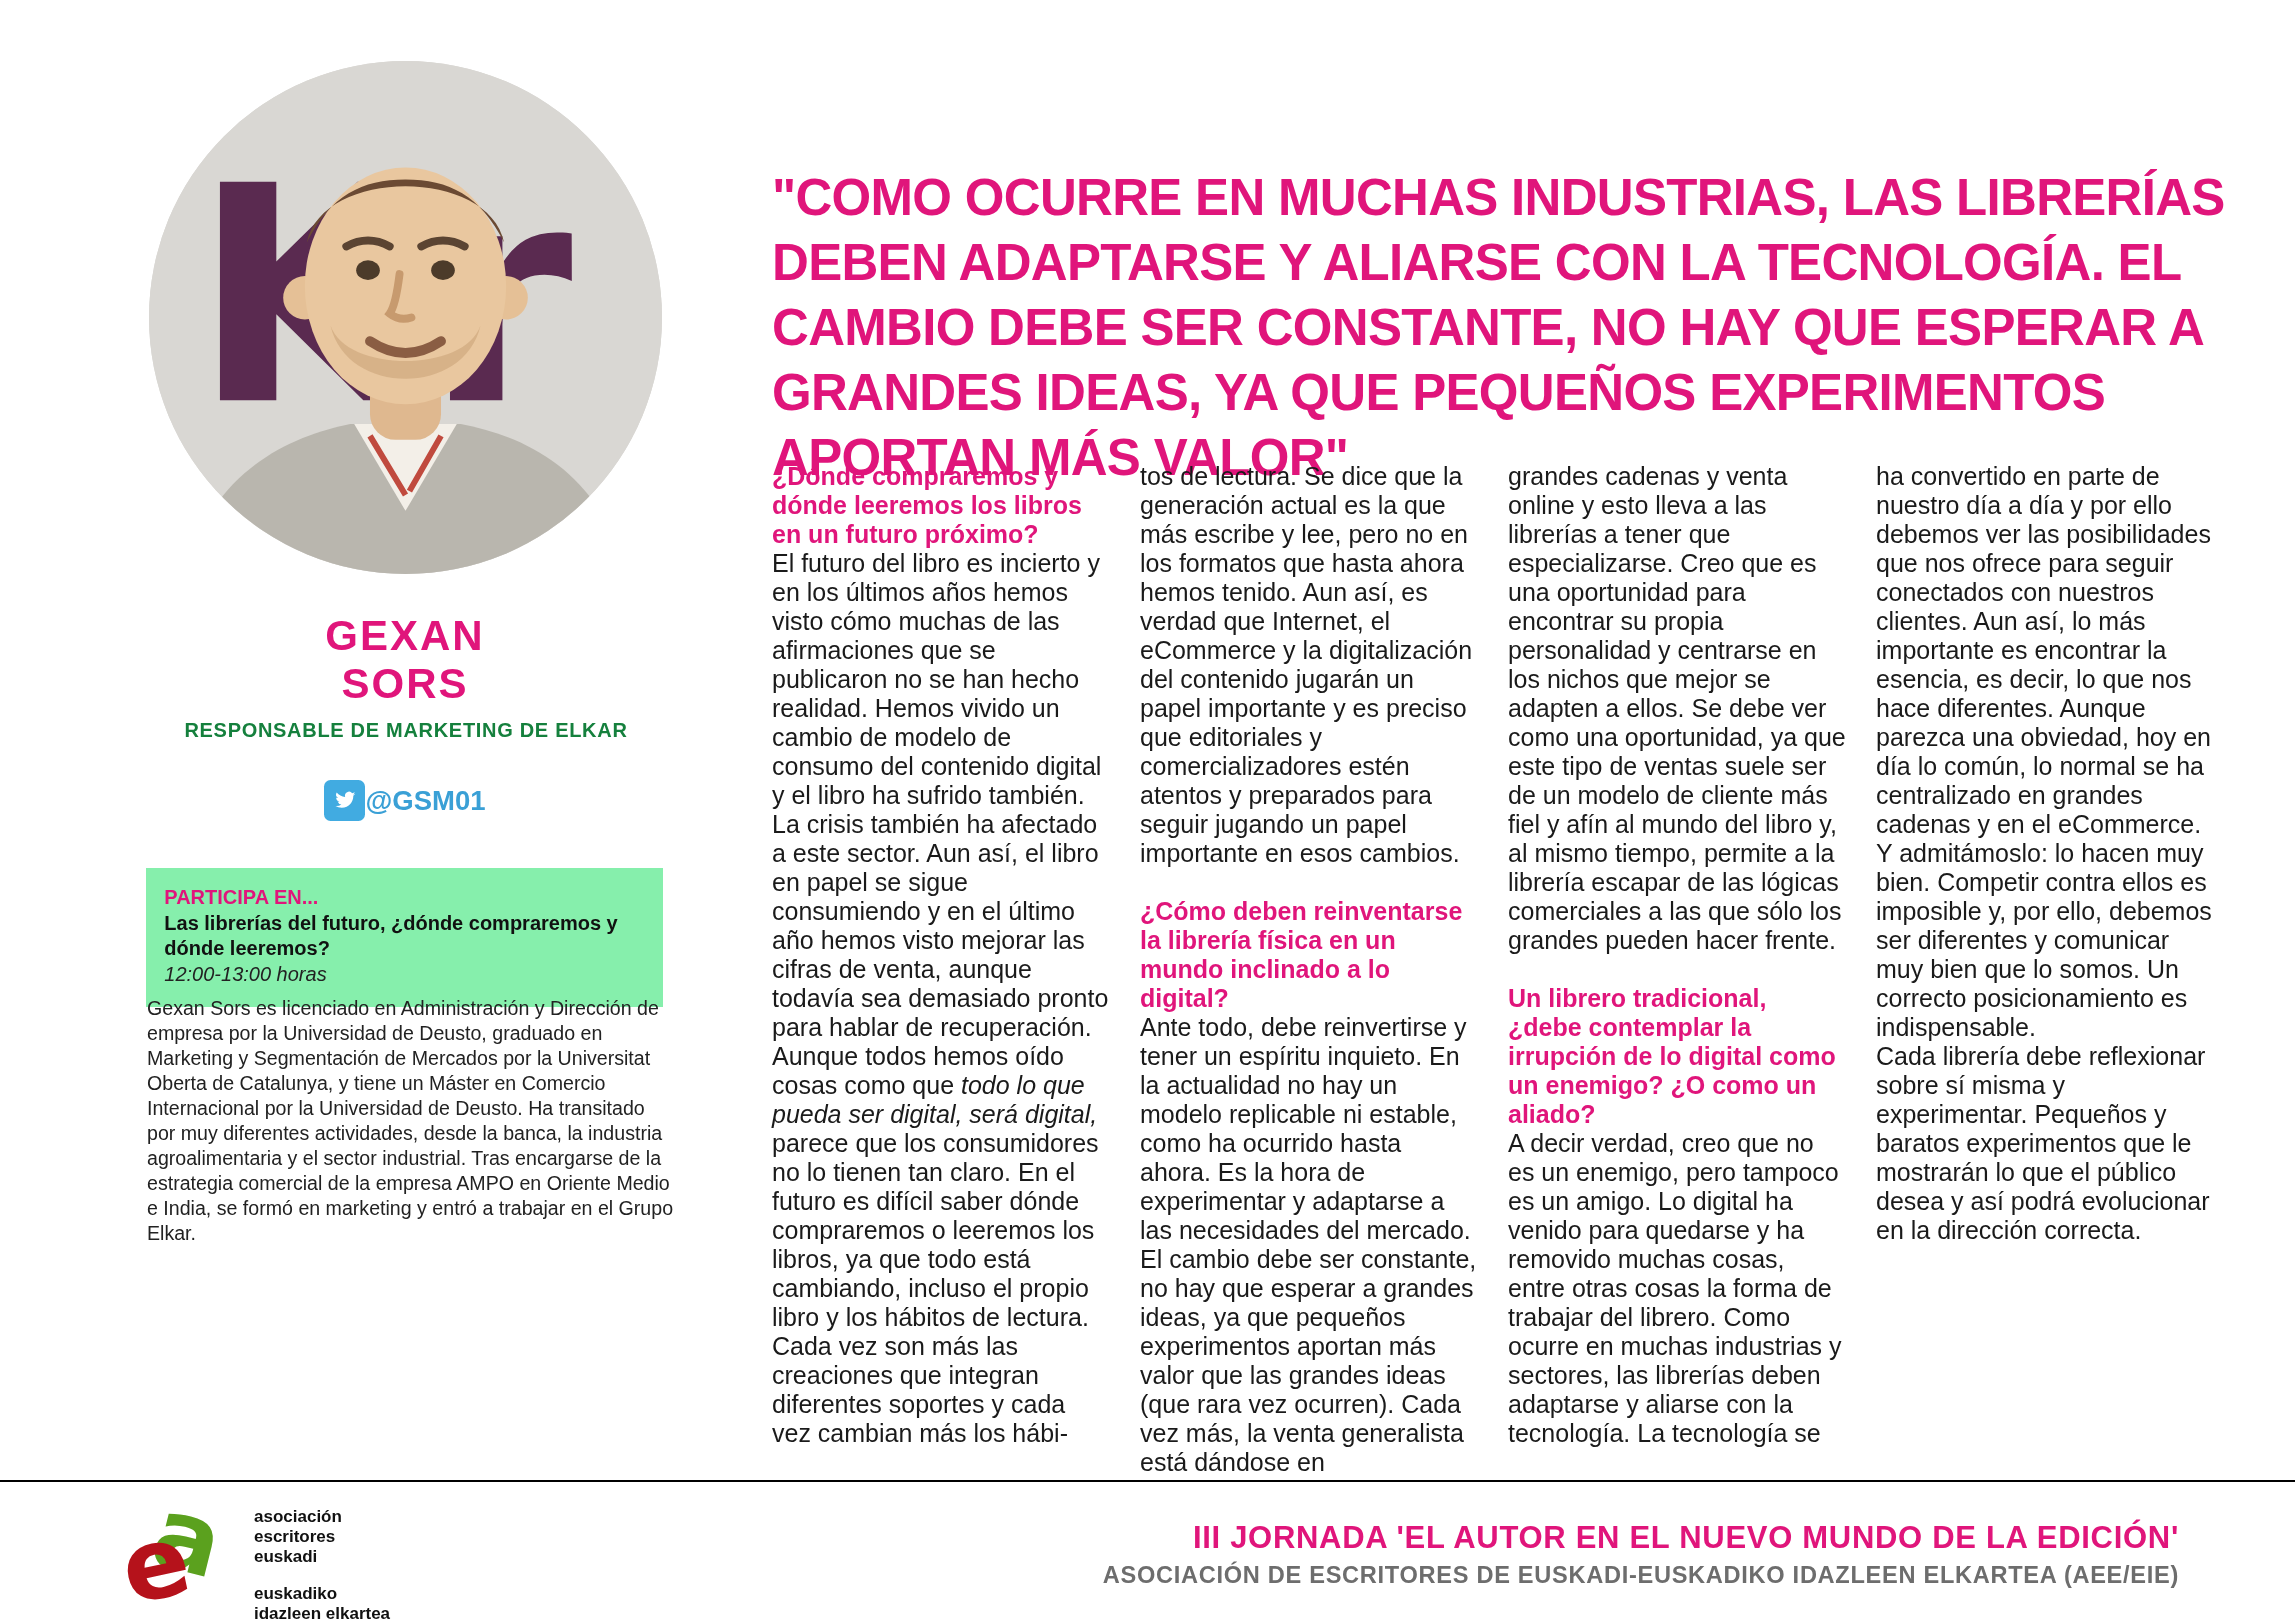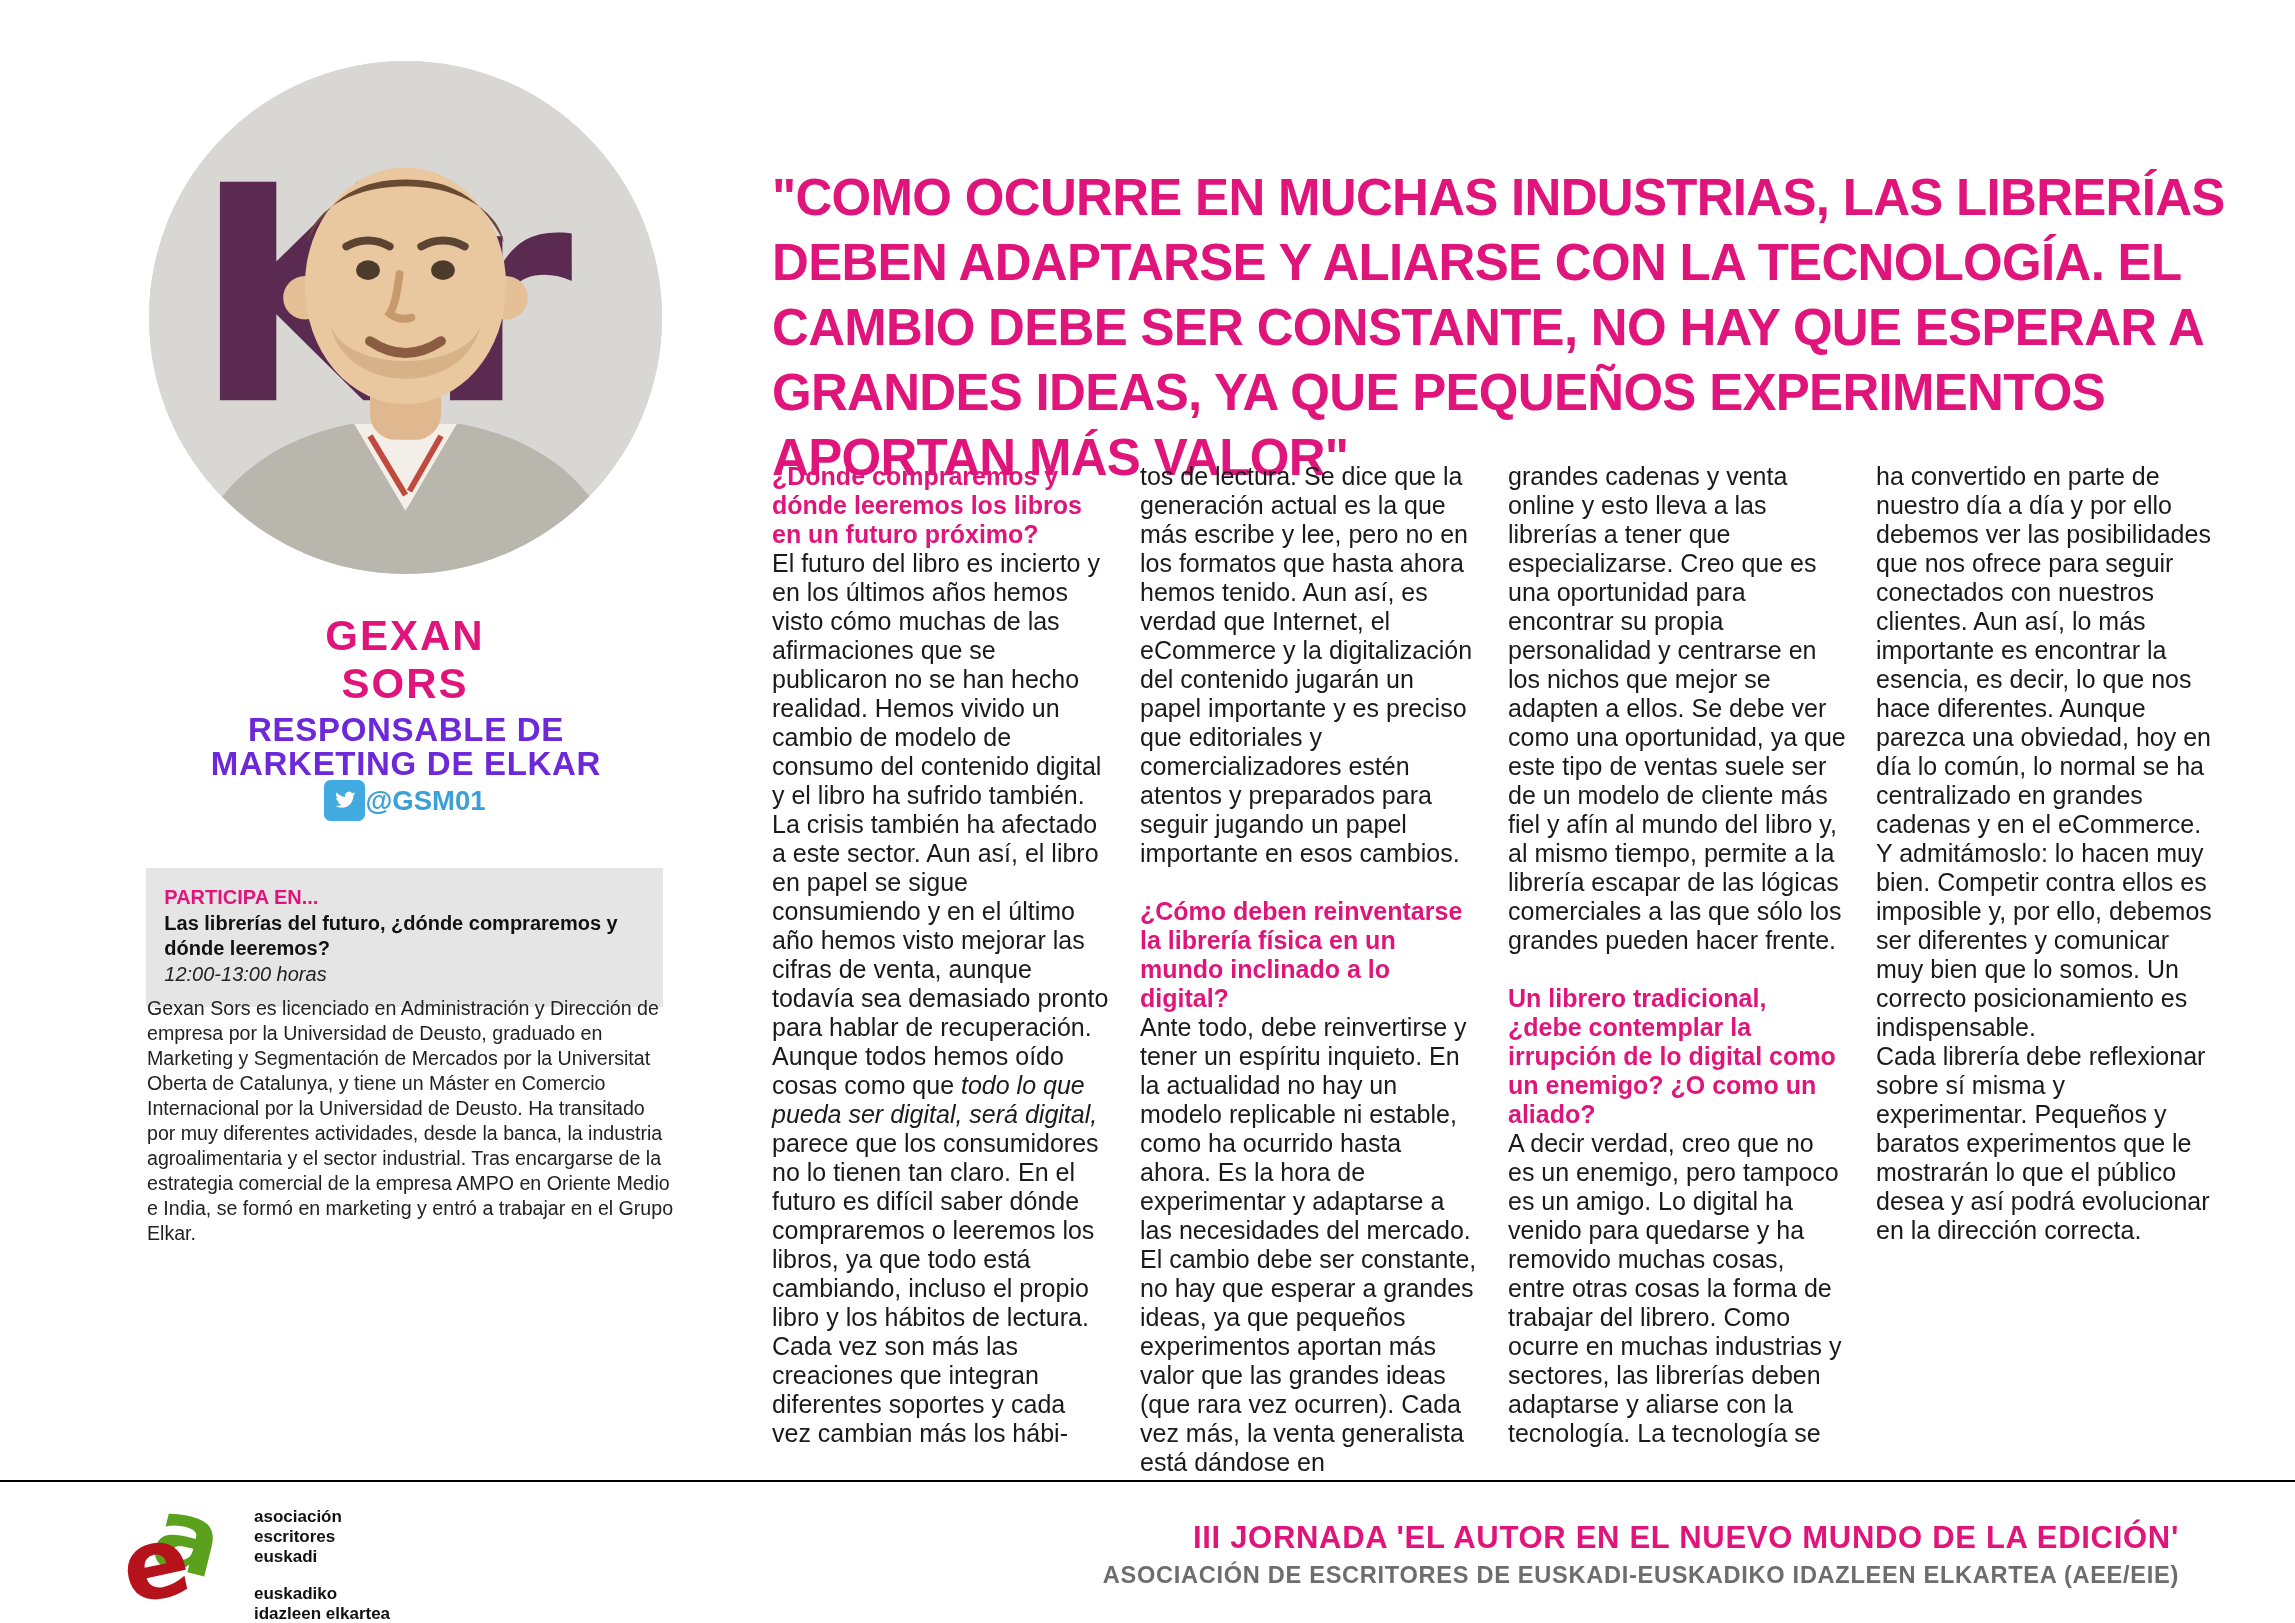--- a/index.html
+++ b/index.html
@@ -14,36 +14,36 @@
     border-radius:50%; overflow:hidden; background:#d9d7d3;
   }
   .photo svg { display:block; width:100%; height:100%; }
 
   .name {
     position:absolute; left:294px; top:612px; width:222px; text-align:center;
     color:#e0157b; font-weight:800; font-size:42px; line-height:48px; letter-spacing:2px;
   }
   .role {
     position:absolute; left:177px; top:713px; width:458px; text-align:center;
-    color:#6d28d9; font-weight:800; font-size:33px; line-height:34px; letter-spacing:0.7px;
+    color:#15803d; font-weight:800; font-size:20px; line-height:34px; letter-spacing:0.7px;
   }
   .twitter {
     position:absolute; left:65px; top:780px; width:680px;
     display:flex; justify-content:center; align-items:center; 
   }
   .twitter-icon {
     width:41px; height:41px; border-radius:6.5px; background:#41abe1;
     display:flex; align-items:center; justify-content:center; flex:0 0 auto;
   }
   .twitter-icon svg { width:29px; height:29px; }
   .twitter-handle { color:#3aa0d6; font-weight:800; font-size:27.5px; }
 
   .participa {
     position:absolute; left:146px; top:868px; width:480px;
-    background:#e5e5e5; padding:17px 18.3px 19.6px 18.3px;
+    background:#86efac; padding:17px 18.3px 19.6px 18.3px;
   }
   .participa .label   { color:#e0157b; font-weight:800; font-size:20px; line-height:25.5px; }
   .participa .session { color:#111;    font-weight:800; font-size:20px; line-height:25.5px; }
   .participa .time    { color:#222; font-style:italic; font-size:20px; line-height:25.5px; }
 
   .bio {
     position:absolute; left:147px; top:996px; width:527px;
     font-size:19.6px; line-height:25px; color:#222;
   }
 

